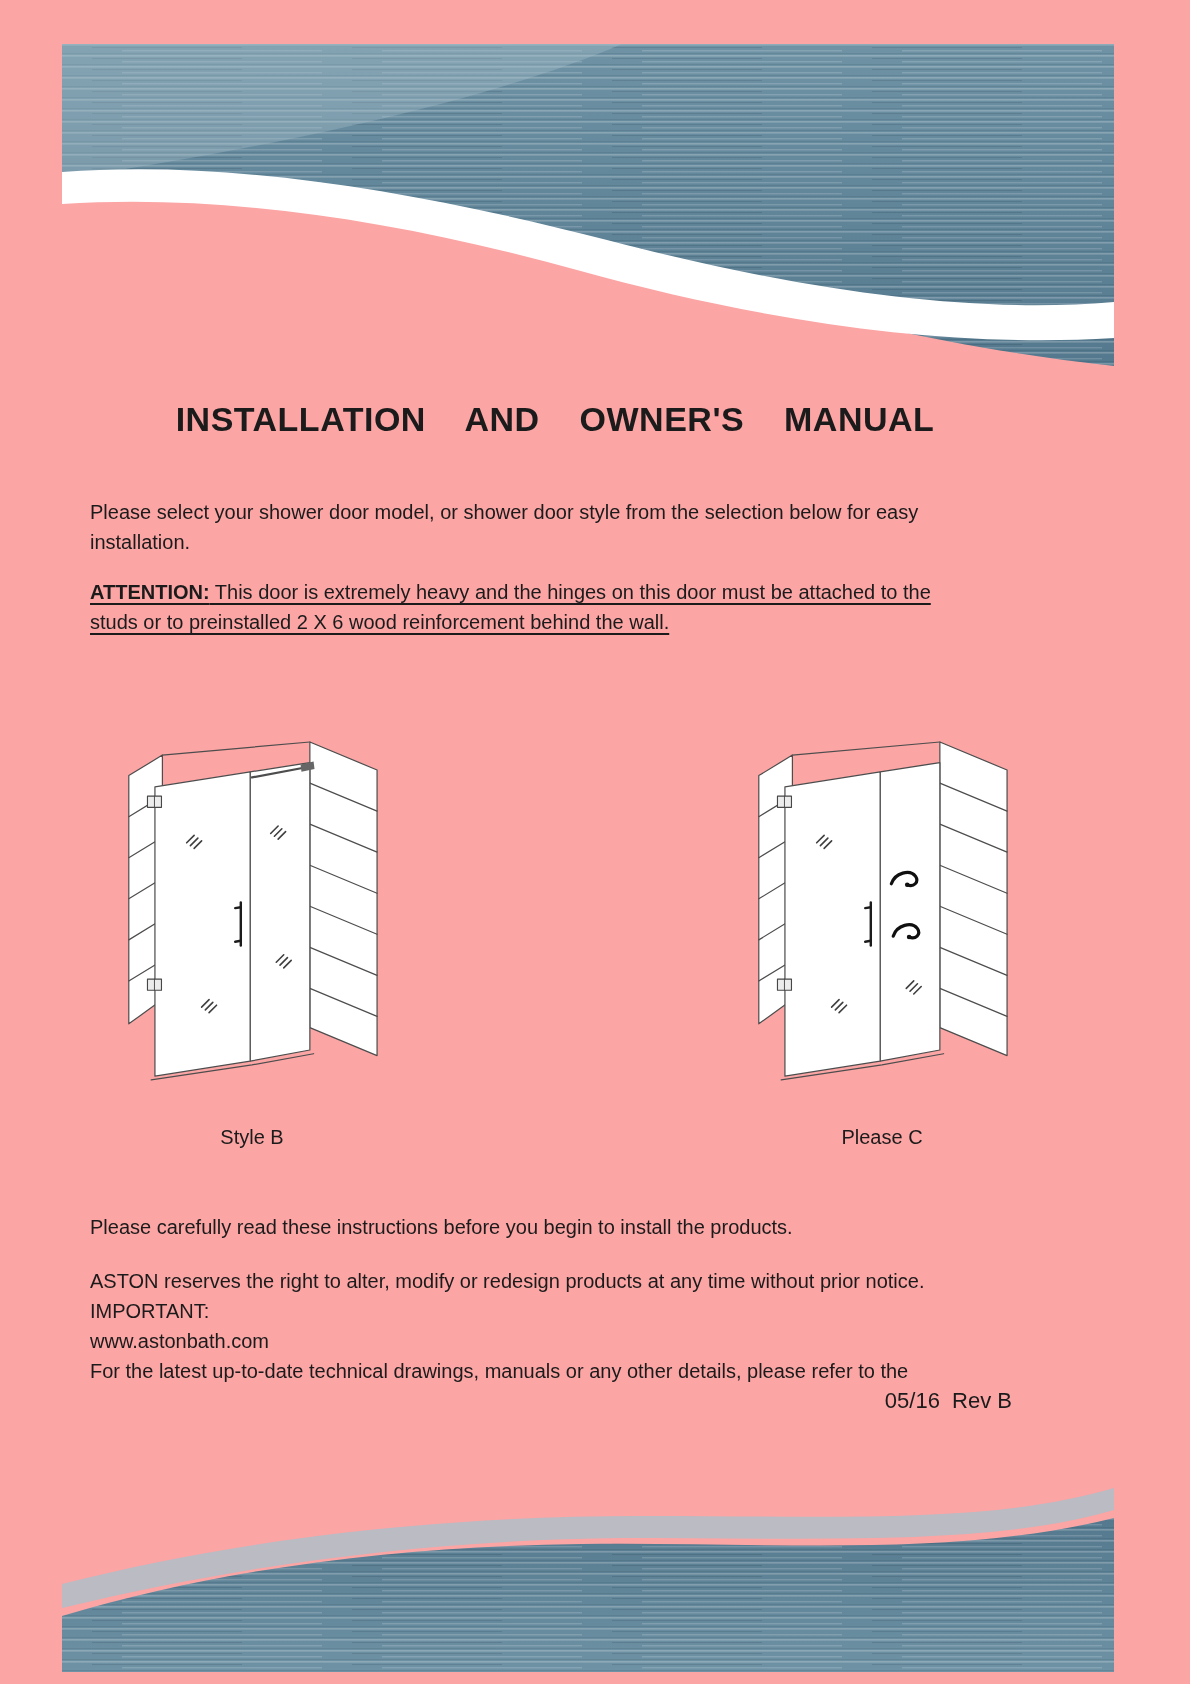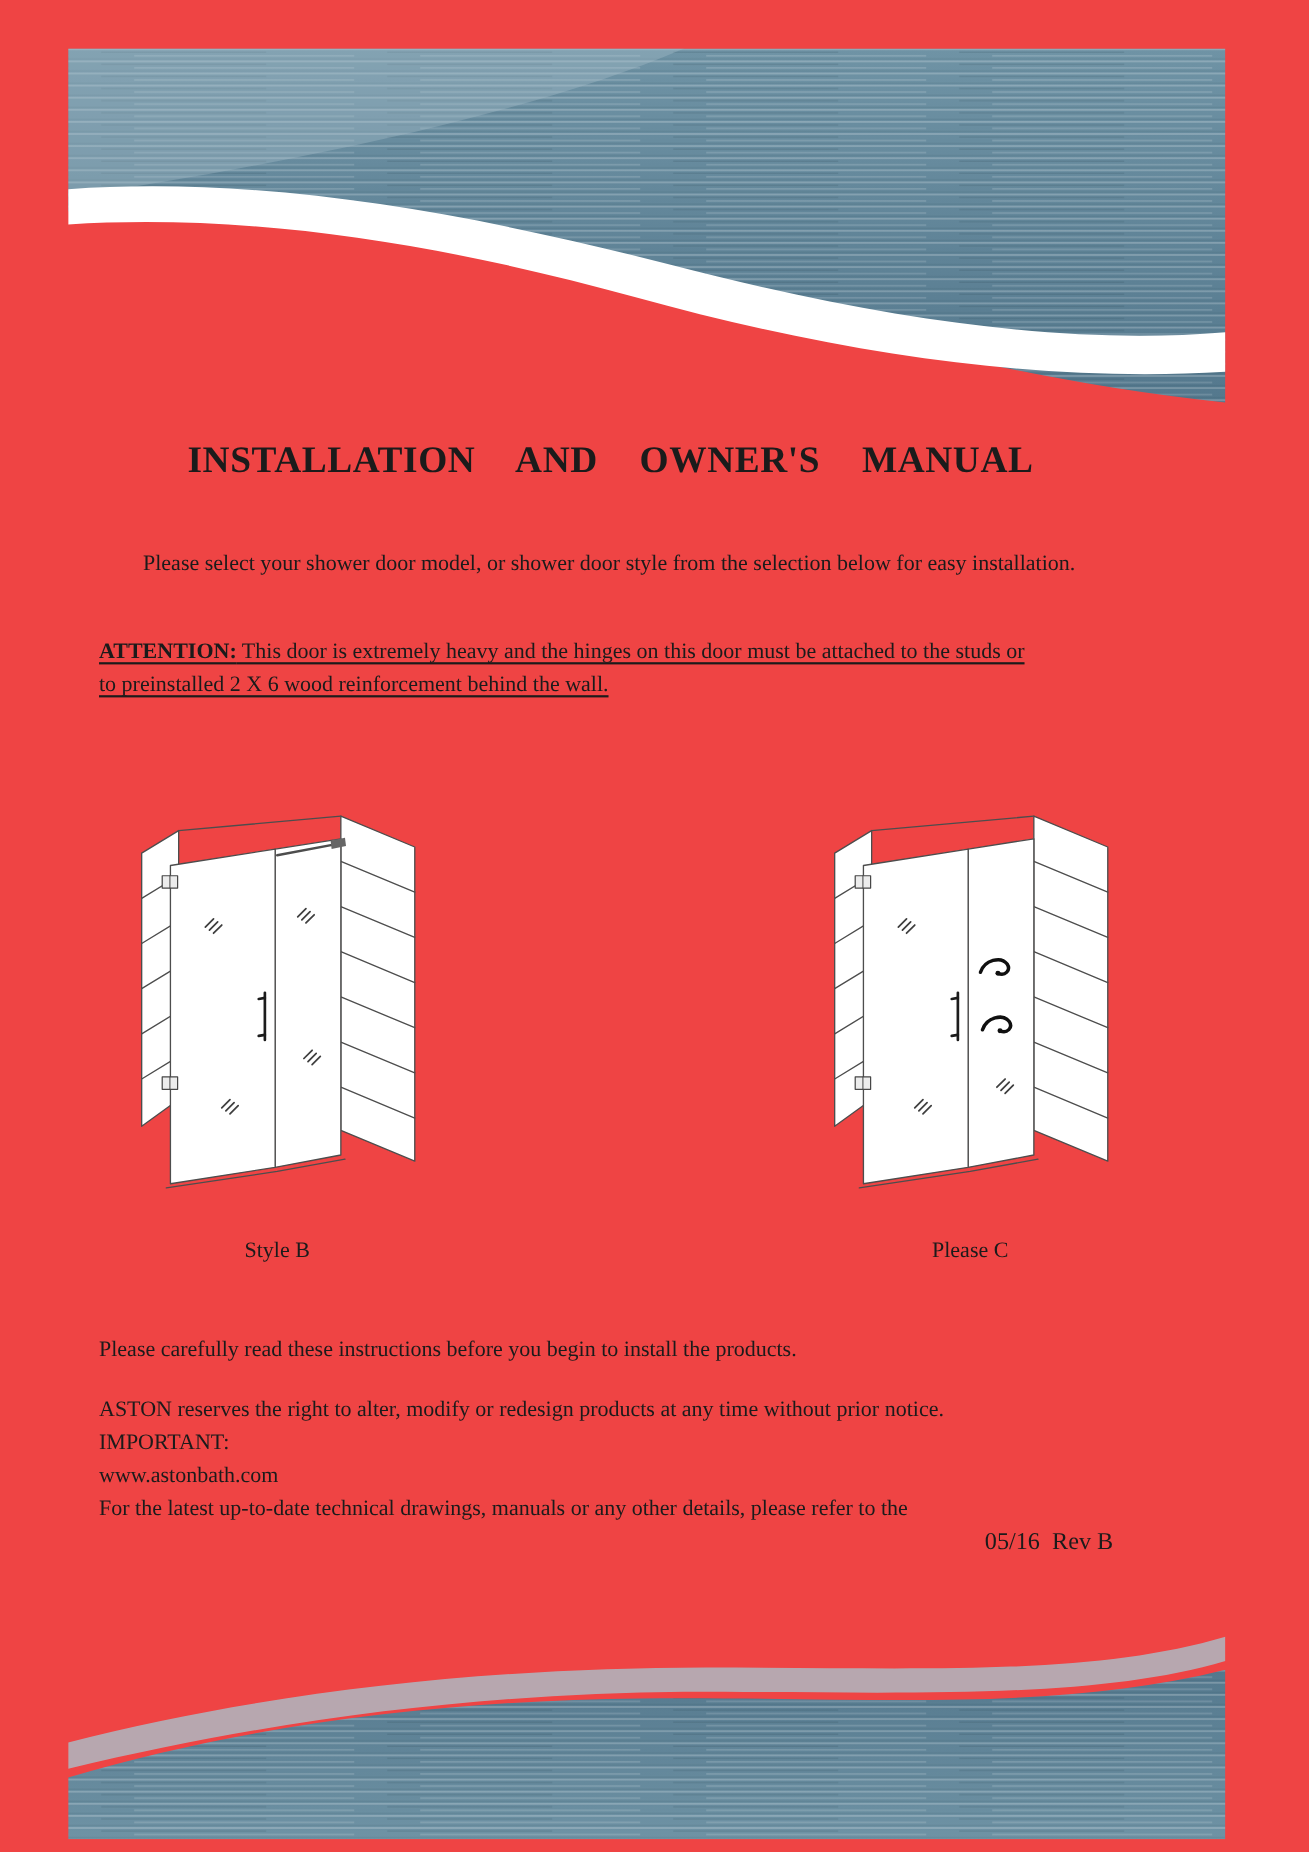--- a/index.html
+++ b/index.html
@@ -9,22 +9,21 @@
     height: 1684px;
     overflow: hidden;
     background: #ffffff;
     font-family: "Liberation Sans", sans-serif;
     color: var(--ink, #1b1b1b);
   }
   .page {
     position: relative;
     width: 1190px;
     height: 1684px;
-    background: #ef4444;
-    font-family: Liberation Serif, serif;
+    background: #fca5a5;
   }
   .wave-svg { position: absolute; display: block; }
   .wave-top { left: 62px; top: 44px; }
   .wave-bottom { left: 62px; top: 1452px; }
   .wave-main { fill: url(#gradTeal); }
   .wave-main-b { fill: url(#gradTealB); }
   .wave-white { fill: #ffffff; }
   .wave-lighter { fill: var(--wave-light, #a9c0cb); }
   .wave-streaks { fill: url(#streaks); }
   .g1 { stop-color: var(--wave-mid, #6f93a5); }
@@ -41,21 +40,21 @@
     letter-spacing: 0.5px;
     word-spacing: 10px;
     white-space: pre-wrap;
   }
   .para {
     position: absolute;
     left: 90px;
     font-size: 20px;
     line-height: 30px;
   }
-  .intro { top: 497px; width: 920px; margin-left: 40px; }
+  .intro { top: 497px; width: 920px; }
   .attention {
     top: 577px;
     width: 860px;
     text-decoration: underline;
     text-underline-offset: 4px;
   }
   .attention .bold { font-weight: 700; }
 
   .figures {
     position: absolute;

